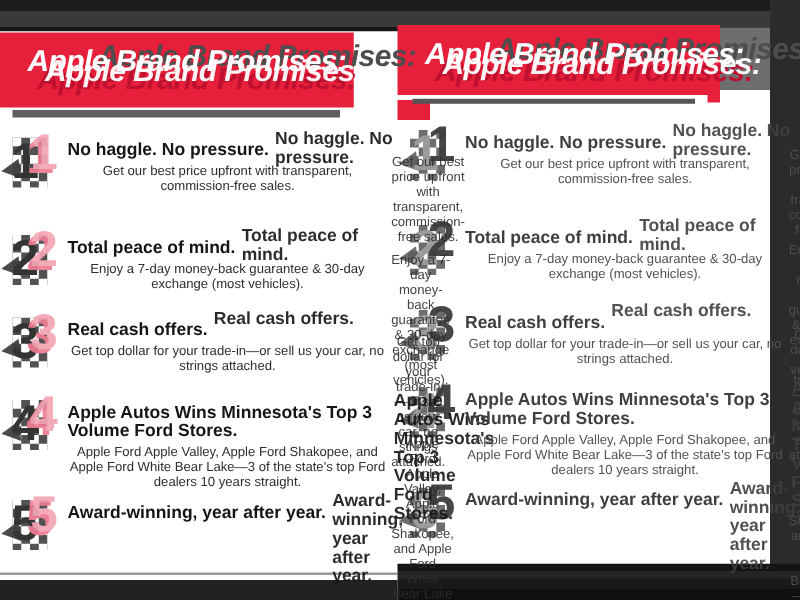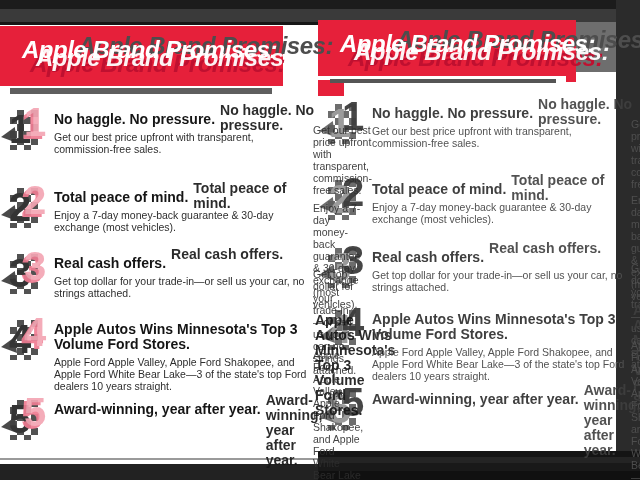--- a/index.html
+++ b/index.html
@@ -56,21 +56,21 @@
   .checker{position:absolute;left:2px;top:2px;width:28px;height:40px;z-index:0;opacity:.9;
     background:repeating-conic-gradient(#3f3f3f 0 25%,rgba(0,0,0,0) 0 50%) 0 0/14px 14px;}
   .itemsR .checker{background:repeating-conic-gradient(#5d5d5d 0 25%,rgba(0,0,0,0) 0 50%) 0 0/14px 14px;}
 
   .txt{margin-left:46px;padding-top:4px;position:relative;z-index:2;width:256px;}
   .dbl{position:relative;}
   .dbl .cA{position:relative;z-index:2;display:inline-block;}
   .dbl .cB{position:absolute;z-index:1;display:inline-block;}
   .head{font-weight:800;font-size:14px;line-height:15px;margin-bottom:4px;}
   .head .cB{transform:translate(5px,-9px);opacity:.9;}
-  .body{font-size:10.5px;line-height:12px;font-weight:500;}
+  .body{font-size:10.5px;line-height:12px;font-weight:500;text-align:center;}
   .body .cB{transform:translate(3px,-7px);opacity:.9;}
   .itemsL .head{color:#151515;} .itemsL .body{color:#2e2e2e;}
   .itemsR .head{color:#3f3f3f;} .itemsR .body{color:#525252;}
 </style>
 </head>
 <body>
 
 <div class="abs topband"></div>
 <div class="abs rightband"></div>
 <div class="abs botL-line"></div>

